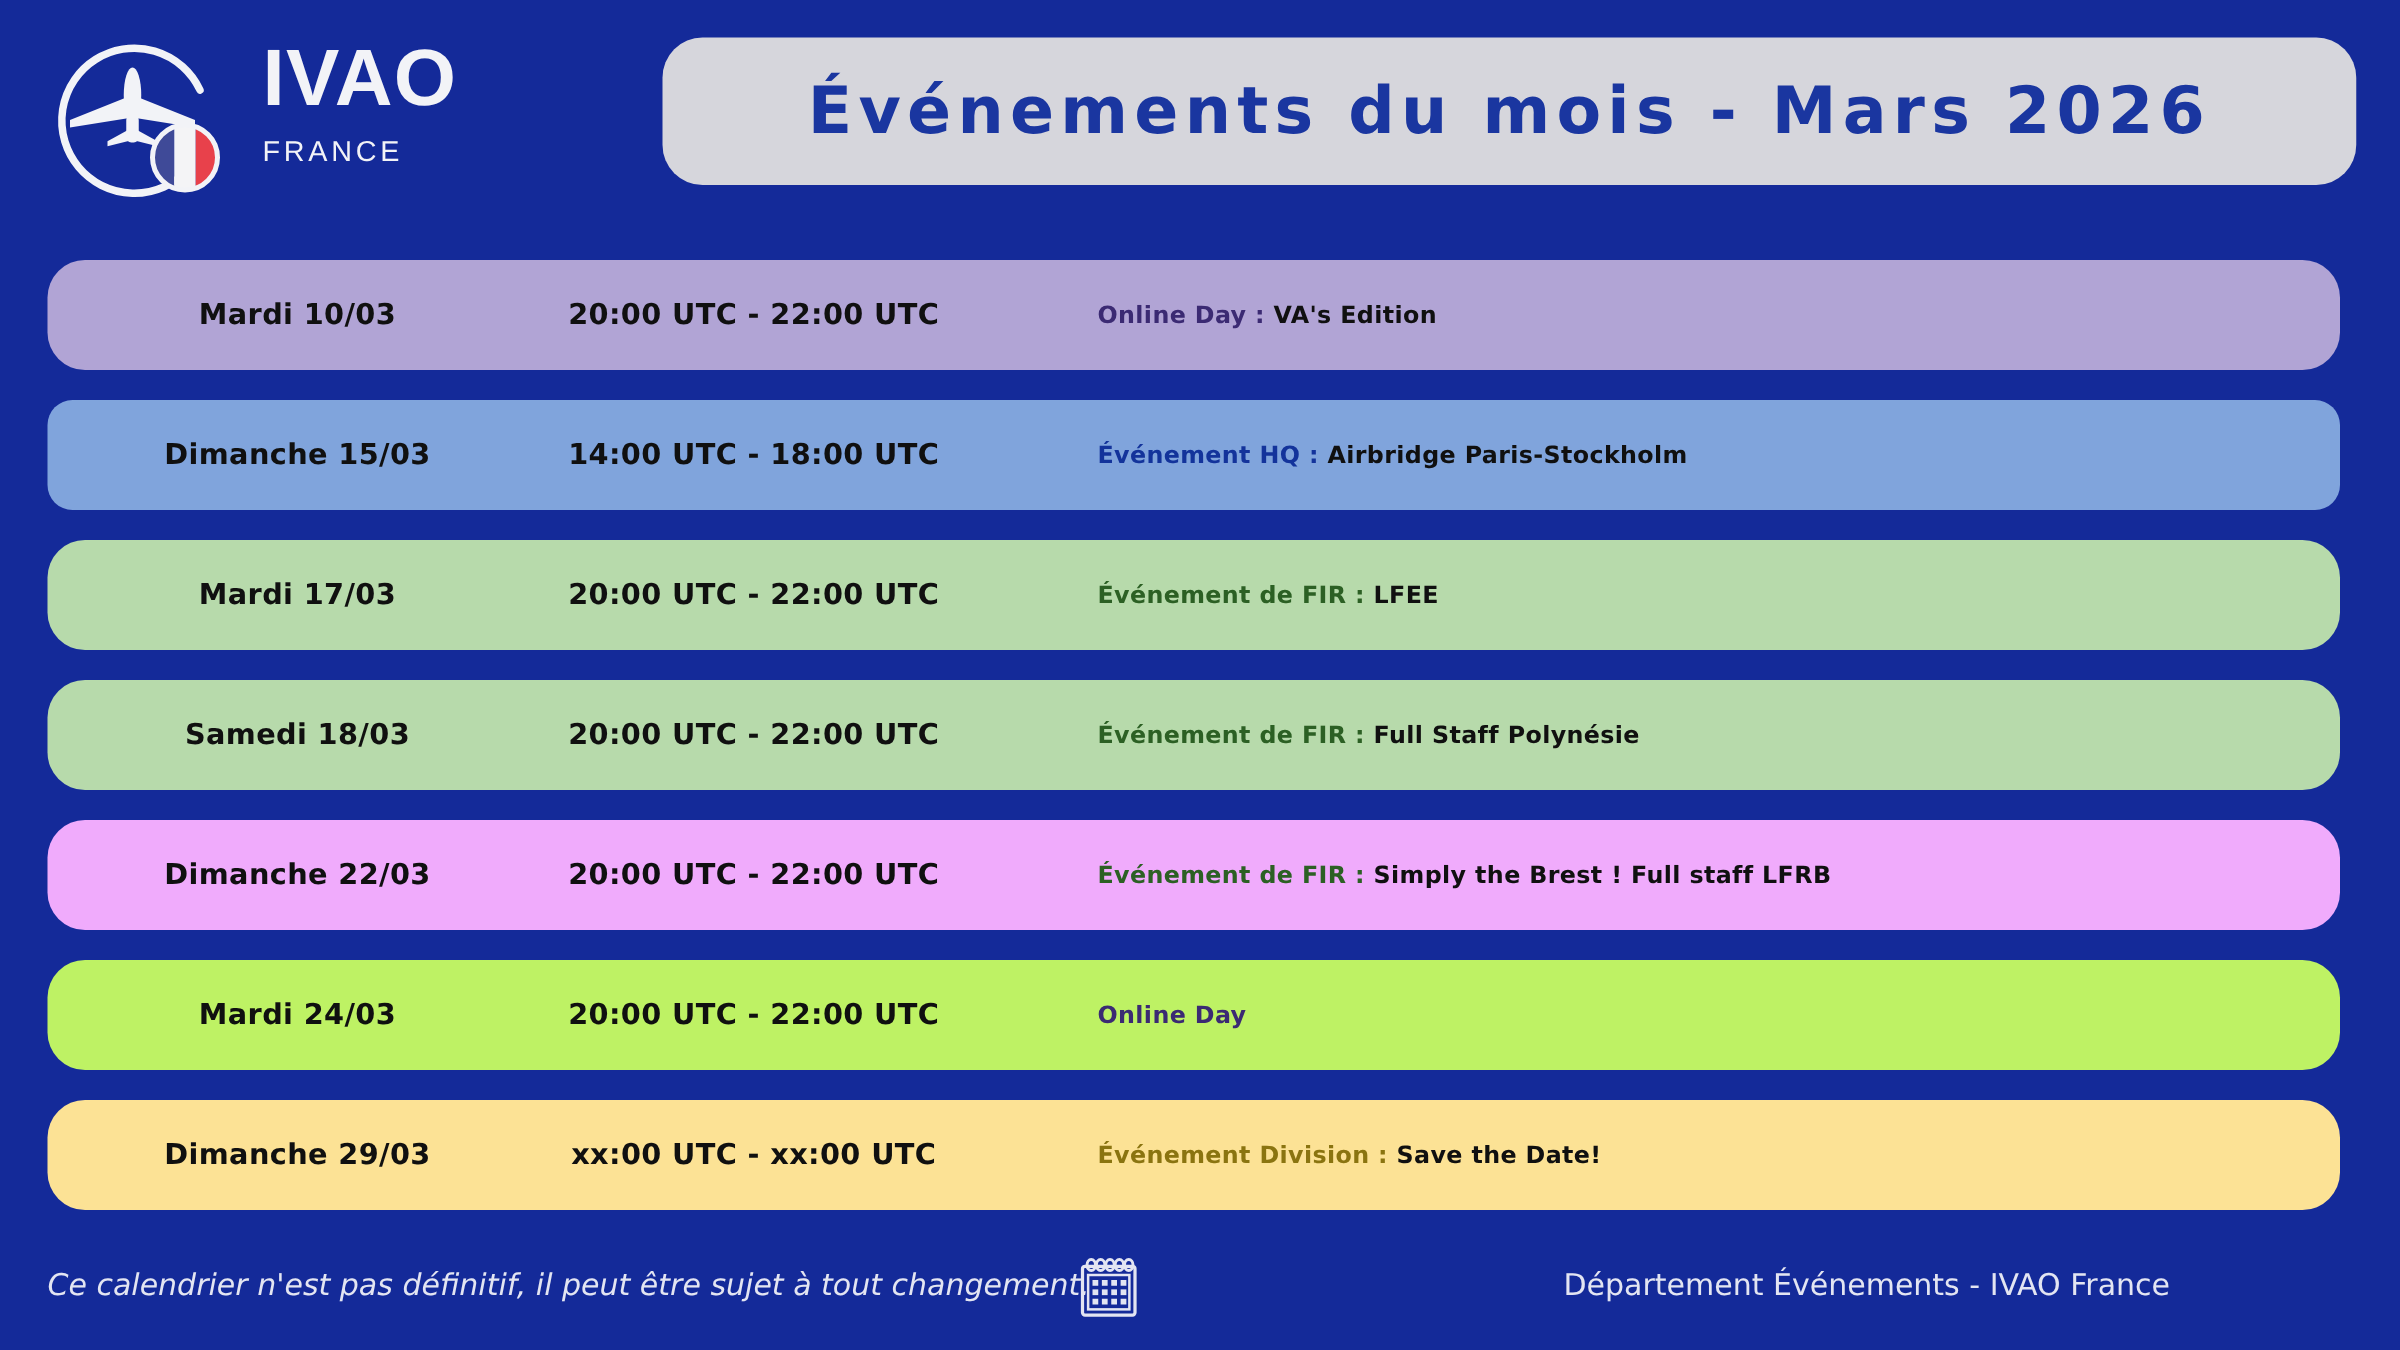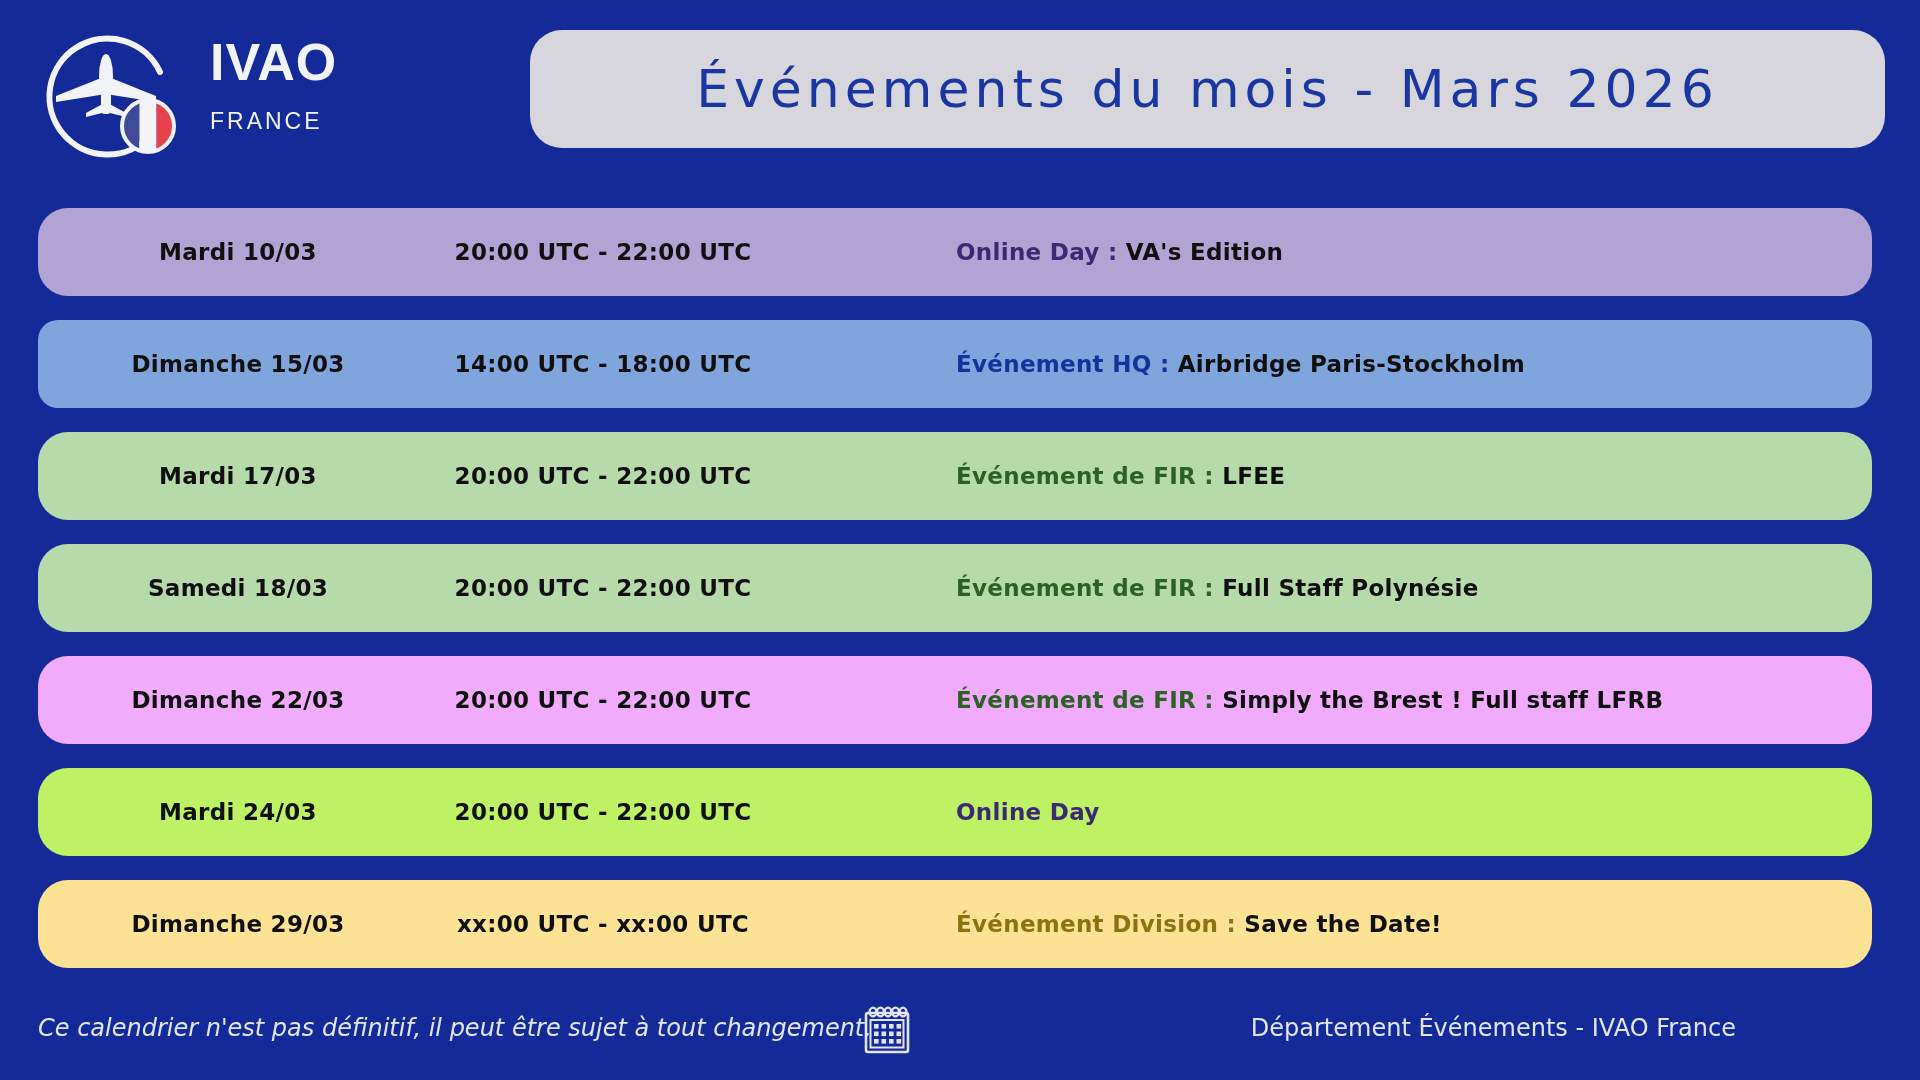--- a/index.html
+++ b/index.html
@@ -44,21 +44,21 @@
   .logo-text {
     position:absolute;
     left:180px;
     top:18px;
     width:290px;
   }
 
   .logo-ivao {
     font-family:"Liberation Sans", sans-serif;
     font-weight:bold;
-    font-size:52px;
+    font-size:64px;
     line-height:76px;
     letter-spacing:1px;
     color:#F2F3F7;
     display:block;
   }
 
   .logo-france {
     font-family:"Liberation Sans", sans-serif;
     font-weight:normal;
     font-size:23px;
@@ -77,21 +77,21 @@
     height:118px;
     background:#D6D6DC;
     border-radius:32px;
     display:flex;
     align-items:center;
     justify-content:center;
   }
 
   .title-text {
     font-family:"DejaVu Sans", sans-serif;
-    font-weight:normal;
+    font-weight:bold;
     font-size:52px;
     letter-spacing:5px;
     color:#1A36A0;
     white-space:nowrap;
   }
 
   
   .rows {
     position:absolute;
     left:38px;
@@ -127,24 +127,24 @@
     text-align:center;
     font-family:"DejaVu Sans", sans-serif;
     font-weight:bold;
     font-size:23px;
     color:#101010;
     letter-spacing:0.3px;
   }
 
   .cell-title {
     position:absolute;
-    left:918px;
-    font-family:"DejaVu Sans", sans-serif;
-    font-weight:bold;
-    font-size:23px;
+    left:840px;
+    font-family:"DejaVu Sans", sans-serif;
+    font-weight:bold;
+    font-size:19px;
     color:#101010;
     letter-spacing:0.3px;
     white-space:nowrap;
     text-align:right;
   }
 
   .cell-title .tag {  }
 
   
   .row-purple { background:#B1A4D5; }

